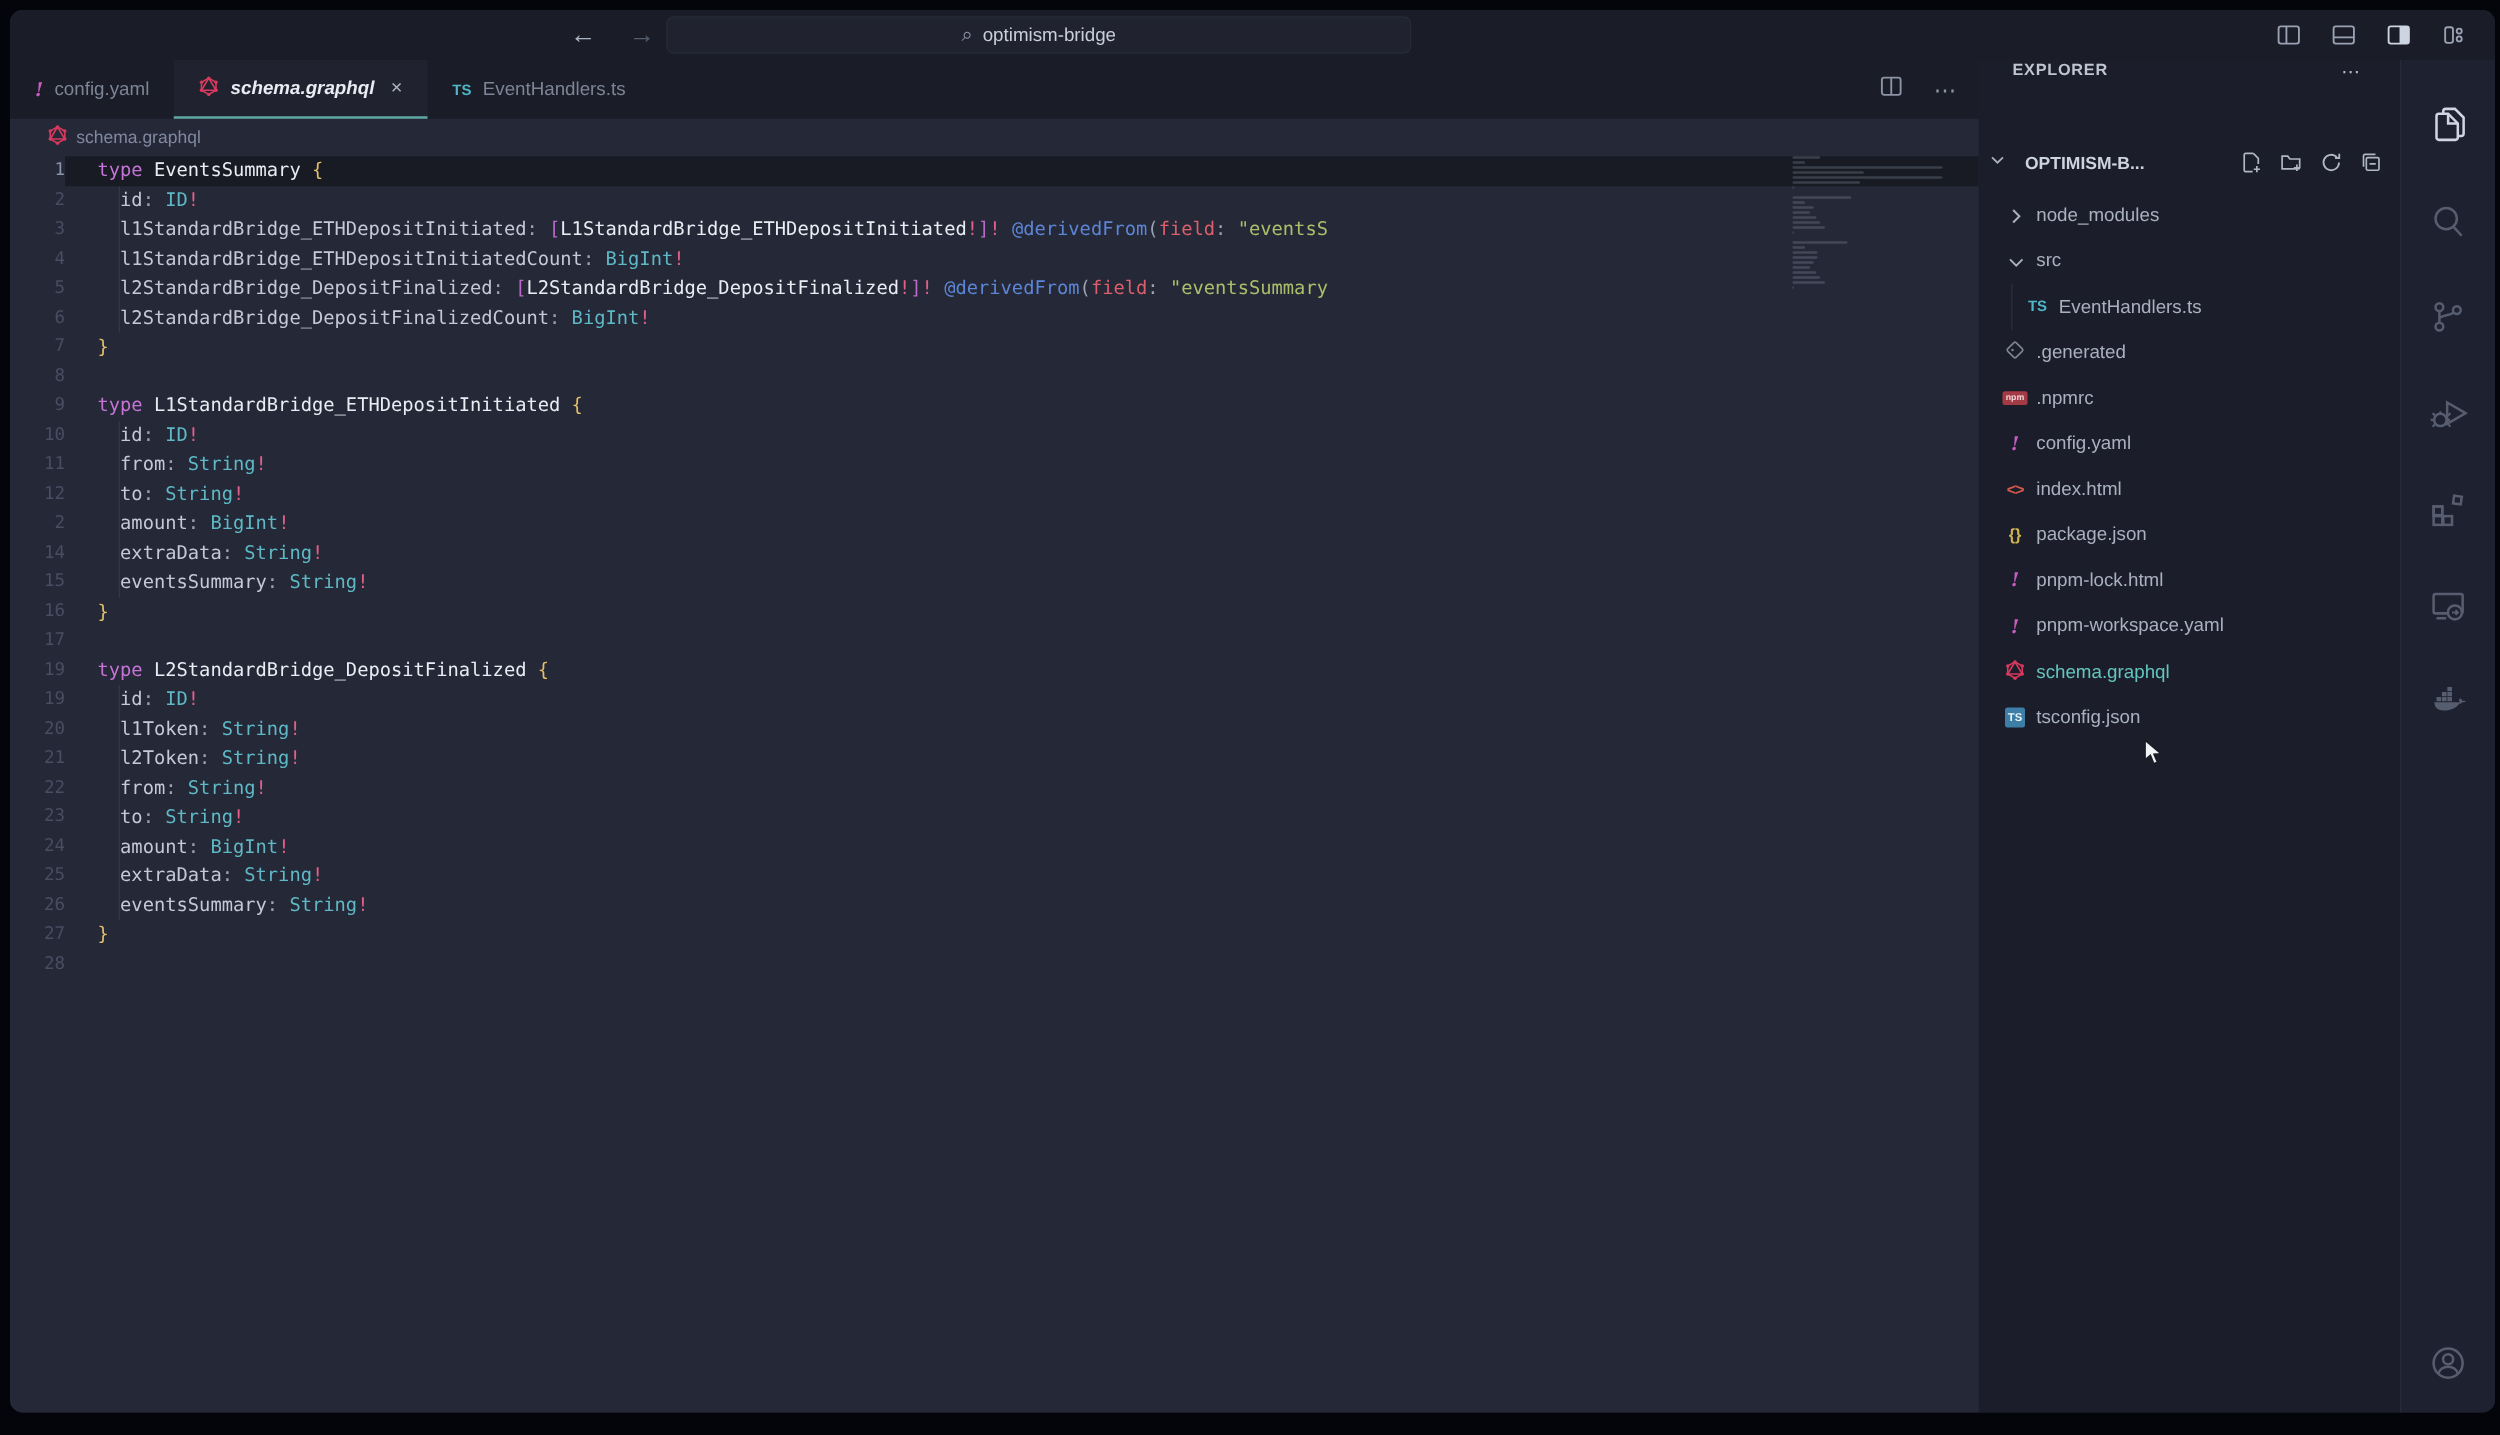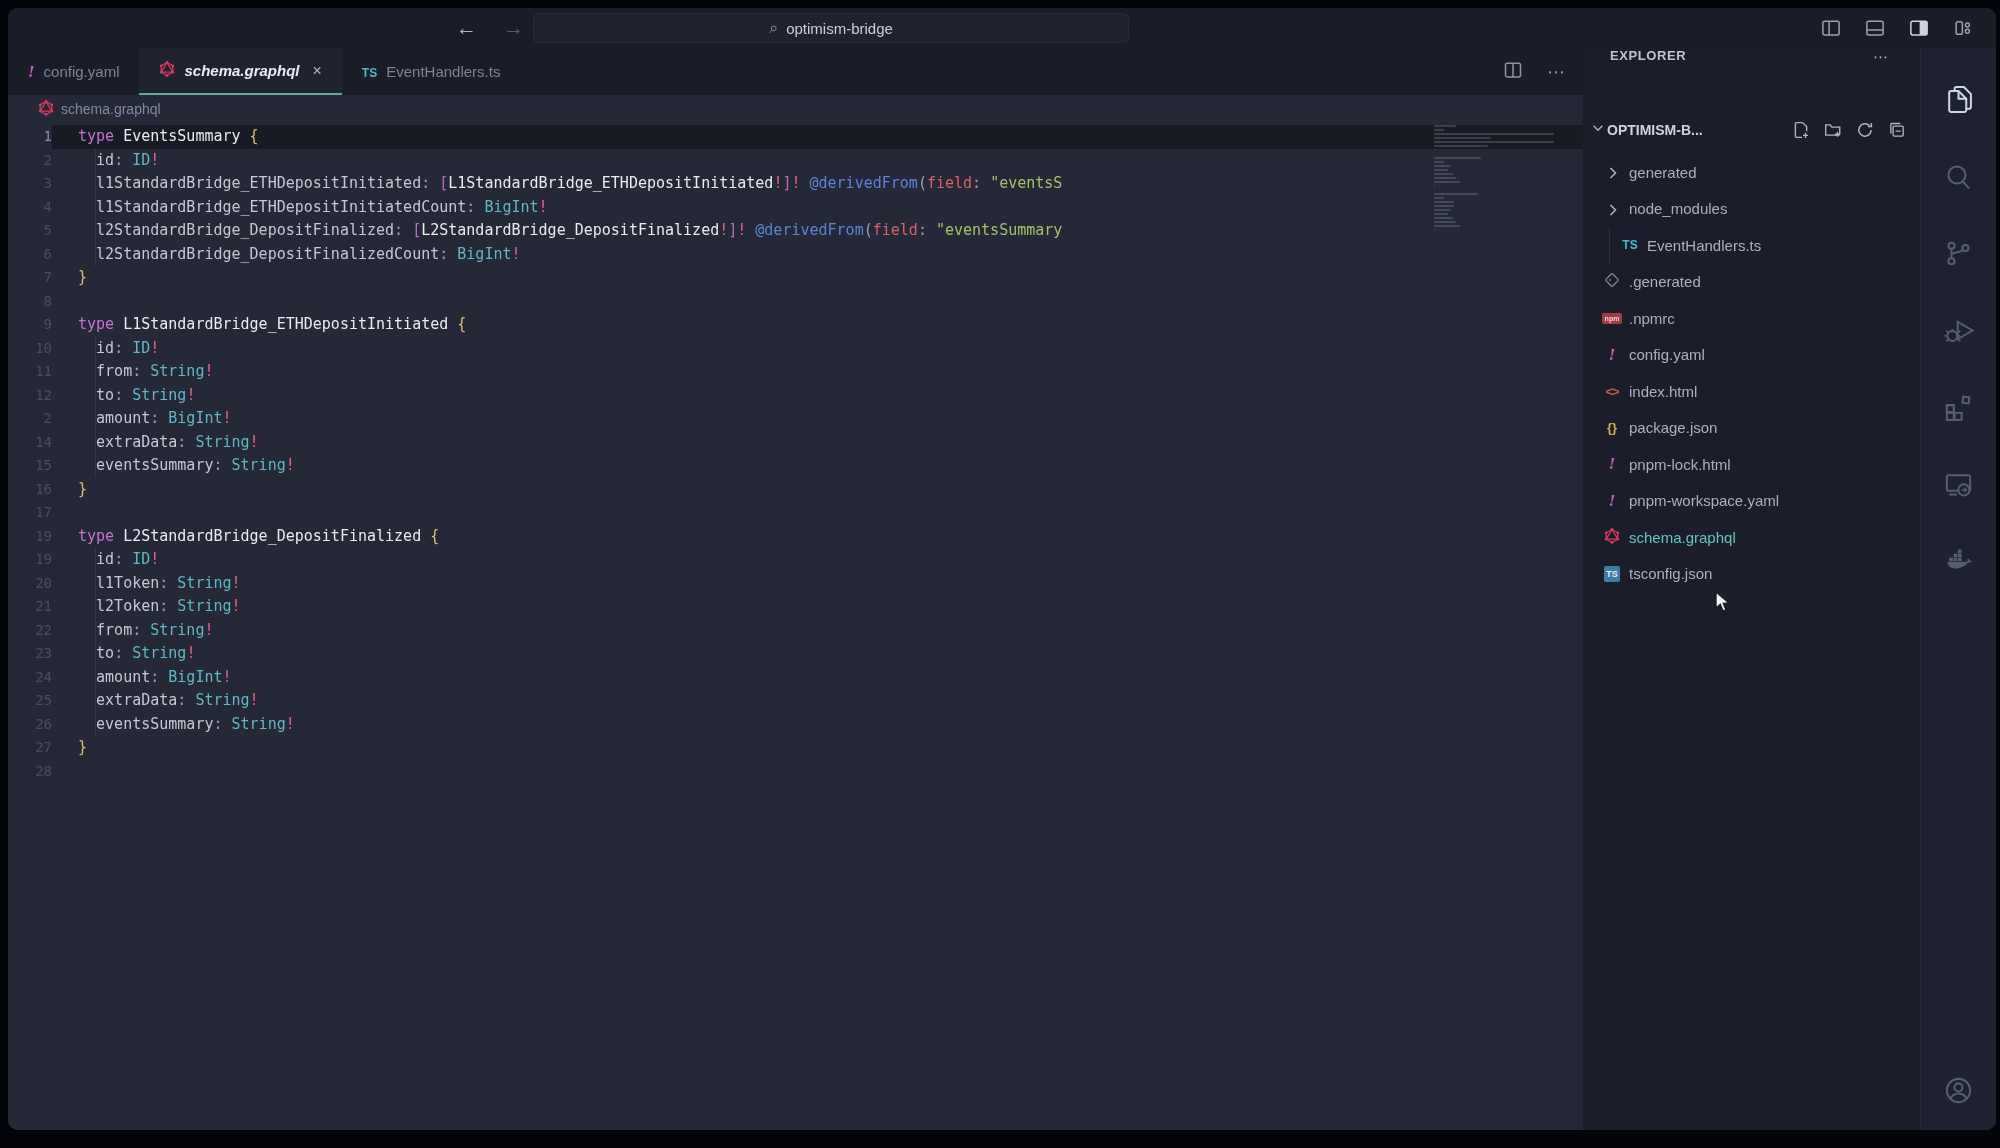--- a/index.html
+++ b/index.html
@@ -60,21 +60,21 @@
   .tok-pln { color:#c9cfdb; }
   .indent-guide { position:absolute; width:1px; background:rgba(255,255,255,0.07); left:87px; }
   #minimap { position:absolute; top:2px; right:23px; width:128px; height:118px; opacity:.85; }
   #minimap .mbar { position:absolute; height:2px; border-radius:1px; }
 
   
   #sidebar { flex:0 0 337px; background:#1b1e2a; color:#a9b0c0; position:relative; overflow:hidden; }
   #sb-header { height:62px; display:flex; justify-content:space-between; padding:0 30px 8px 27px; }
   #sb-title { font-size:13px; letter-spacing:.6px; color:#bfc4d1; font-weight:bold; }
   #sb-more { color:#b6bcc9; font-size:15px; letter-spacing:2px; }
-  #sb-section { height:40px; display:flex; align-items:center; padding:0 14px 0 8px; gap:2px; }
+  #sb-section { height:40px; display:flex; align-items:center; padding:0 14px 0 8px; gap:15px; }
   #sb-section-label { font-weight:bold; font-size:14px; color:#ced3e0; flex:0 1 auto; white-space:nowrap; overflow:hidden; }
   .sb-actions { margin-left:auto; display:flex; gap:14px; color:#b0b6c4; }
   .sb-actions .aic { width:18px; height:18px; }
   #tree { padding-top:4px; }
   .tree-row { height:36.5px; display:flex; align-items:center; gap:8px; padding-left:20px; font-size:15px; cursor:default; position:relative; }
   .tree-row .chev { width:14px; height:14px; color:#a9b0c0; flex:0 0 auto; }
   .tree-row .ficon { width:18px; height:18px; display:flex; align-items:center; justify-content:center; flex:0 0 auto; font-size:13px; font-weight:bold; }
   .tree-row.child { padding-left:38px; }
   .tree-row.child::before { content:""; position:absolute; left:26px; top:0; bottom:0; width:1px; background:rgba(255,255,255,0.08); }
   .tree-row.selected { color:#63c5bd; }
@@ -302,29 +302,29 @@
           </span>
         </span>
       </div>
       <div id="tree">
           <div class="tree-row">
             <span class="ficon">
               <span class="chev"><svg width="16" height="16" viewBox="0 0 16 16" fill="none" stroke="currentColor" stroke-width="1.3">
                   <polyline points="5.5,3 10.5,8 5.5,13" stroke-width="1.6"></polyline>
                 </svg></span>
             </span>
-            <span class="tree-label">generated</span>
+            <span class="tree-label">node_modules</span>
           </div>
           <div class="tree-row">
             <span class="ficon">
               <span class="chev"><svg width="16" height="16" viewBox="0 0 16 16" fill="none" stroke="currentColor" stroke-width="1.3">
-                  <polyline points="5.5,3 10.5,8 5.5,13" stroke-width="1.6"></polyline>
+                  <polyline points="3,5.5 8,10.5 13,5.5" stroke-width="1.6"></polyline>
                 </svg></span>
             </span>
-            <span class="tree-label">node_modules</span>
+            <span class="tree-label">src</span>
           </div>
           <div class="tree-row child">
             <span class="ficon">
               <span class="ic-ts">TS</span>
             </span>
             <span class="tree-label">EventHandlers.ts</span>
           </div>
           <div class="tree-row">
             <span class="ficon">
               <span class="ic-git"><svg width="16" height="16" viewBox="0 0 16 16" fill="none" stroke="currentColor" stroke-width="1.3">

